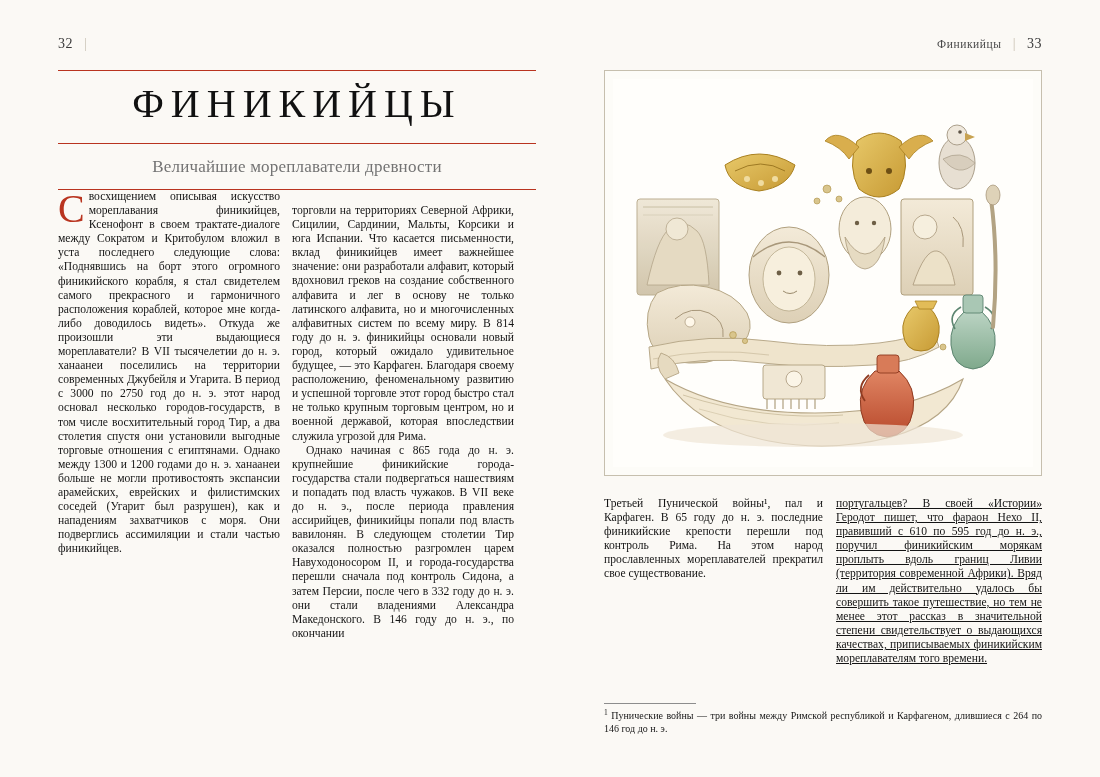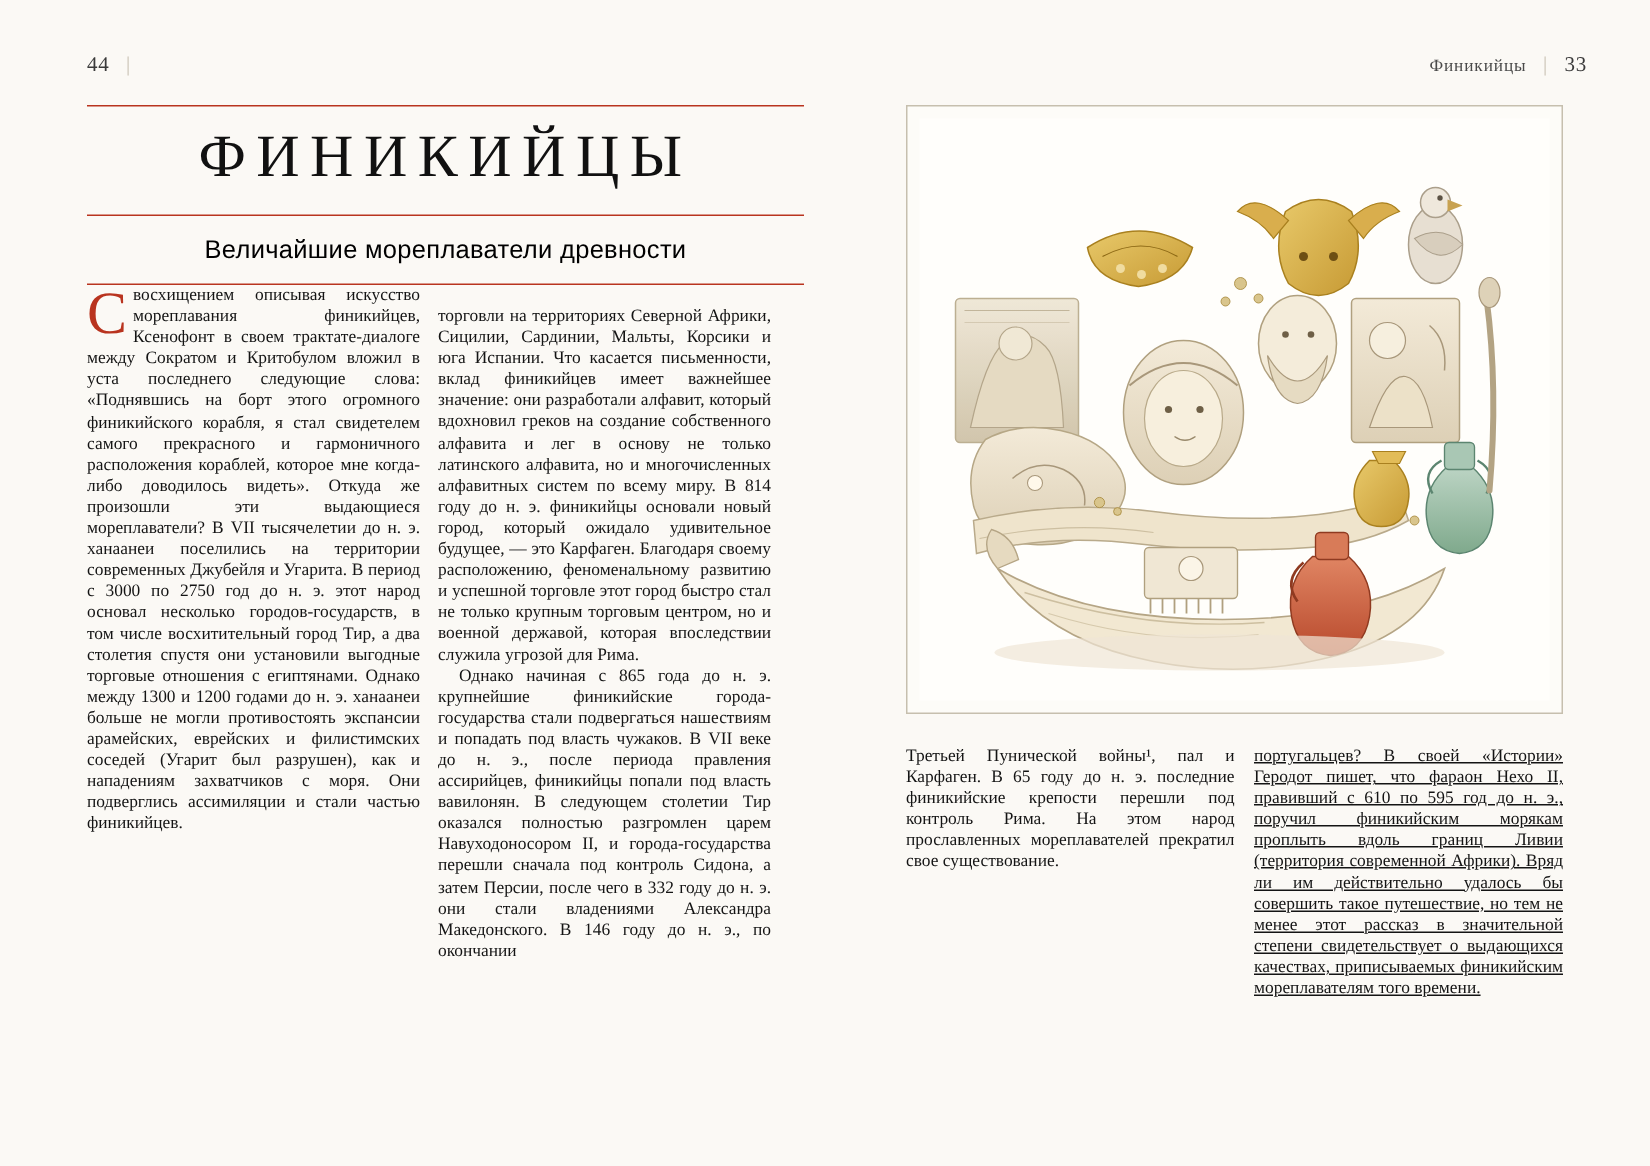--- a/index.html
+++ b/index.html
@@ -27,21 +27,21 @@
     top: 36px;
     font-family: "Liberation Serif", serif;
     font-size: 14px;
     color: #3a3a3a;
     letter-spacing: .5px;
   }
   .folio-left {
     left: 58px;
   }
   .folio-right {
-    right: 42px;
+    right: 58px;
     text-align: center;
   }
   .folio .rule {
     display: inline-block;
     color: #c9c2b4;
     margin: 0 7px;
     font-size: 14px;
   }
   .folio .chaptername {
     font-size: 11.5px;
@@ -67,24 +67,24 @@
     padding: 12px 0 18px 0;
     line-height: 1.05;
   }
   .hairline {
     border: 0;
     border-top: 1px solid #b9341f;
     margin: 0;
     height: 0;
   }
   .subtitle {
-    font-family: Liberation Sans, sans-serif;
+    font-family: Liberation Serif, serif;
     font-size: 17px;
     text-align: center;
-    color: #000000;
+    color: #737373;
     padding: 13px 0 12px 0;
     letter-spacing: .2px;
   }
 
   
   .col {
     position: absolute;
     font-family: "Liberation Serif", serif;
     font-size: 11.6px;
     line-height: 14.1px;
@@ -179,21 +179,21 @@
     width: 100%;
     height: 100%;
   }
 </style>
 </head>
 <body>
 
 <div class="page">
 
   <div class="folio folio-left">
-    <span>44</span>
+    <span>32</span>
     <span class="rule">|</span>
   </div>
 
   <div class="folio folio-right">
     <span class="chaptername">Финикийцы</span>
     <span class="rule">|</span>
     <span>33</span>
   </div>
 
   <div class="title-block">
@@ -358,14 +358,18 @@
   </div>
 
   <div class="col col-3">
     <p class="first"><span>Третьей Пунической войны¹, пал и Карфаген. В 65 году до н. э. последние финикийские крепости перешли под контроль Рима. На этом народ прославленных мореплавателей прекратил свое существование.</span></p>
   </div>
 
   <div class="col col-4">
     <p class="first"><span>португальцев? В своей «Истории» Геродот пишет, что фараон Нехо II, правивший с 610 по 595 год до н. э., поручил финикийским морякам проплыть вдоль границ Ливии (территория современной Африки). Вряд ли им действительно удалось бы совершить такое путешествие, но тем не менее этот рассказ в значительной степени свидетельствует о выдающихся качествах, приписываемых финикийским мореплавателям того времени.</span></p>
   </div>
 
+  <div class="footnote">
+    <div class="fn-rule"></div>
+    <sup>1</sup><span> Пунические войны — три войны между Римской республикой и Карфагеном, длившиеся с 264 по 146 год до н. э.</span>
+  </div>
 
 </div>
 
 </body></html>

